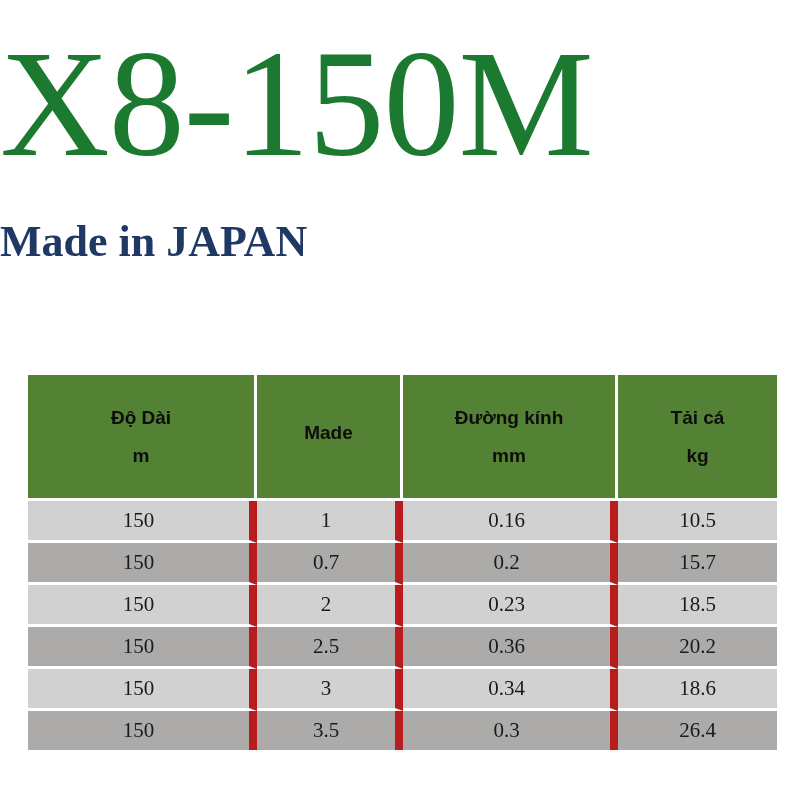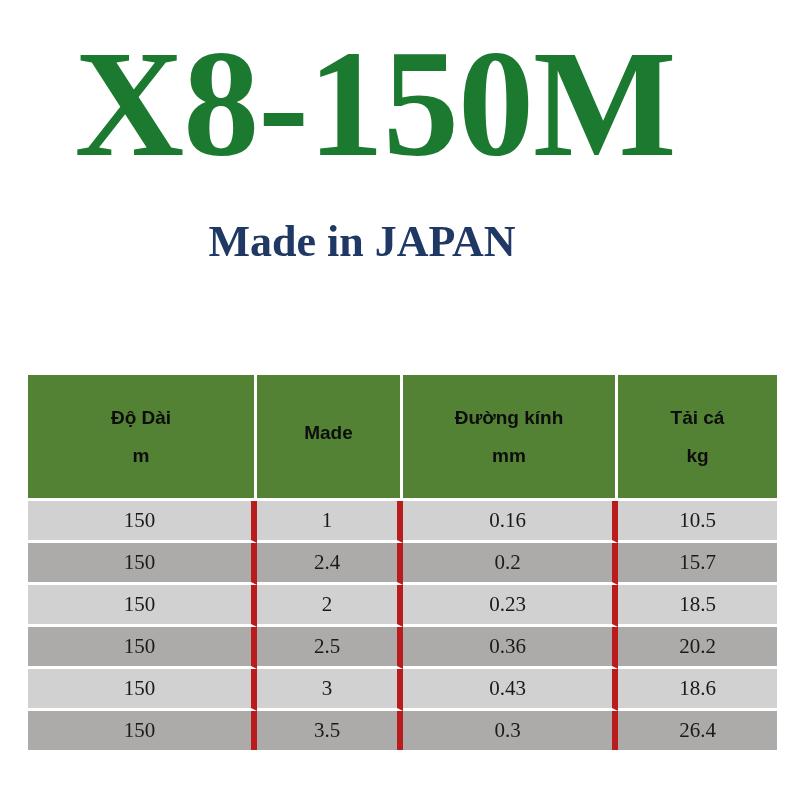--- a/index.html
+++ b/index.html
@@ -28,36 +28,34 @@
     top: 0;
     width: 800px;
     height: 340px;
   }
 
   .product-title {
     position: absolute;
     left: 0;
     top: 28px;
     width: 750px;
-    text-align: center;
     font-family: "Liberation Serif", "DejaVu Serif", serif;
     font-size: 152px;
     line-height: 1;
     letter-spacing: -1px;
     color: #1b7a30;
     white-space: nowrap;
-    font-weight: bold;
   }
 
   .made-in {
     position: absolute;
     left: 0;
     top: 218px;
     width: 752px;
-    text-align: center;
+    text-align: left;
     padding-right: 28px;
     box-sizing: border-box;
     font-family: "Liberation Serif", "DejaVu Serif", serif;
     font-size: 44px;
     line-height: 1.1;
     font-weight: bold;
     color: #1f3864;
     white-space: nowrap;
   }
 
@@ -105,21 +103,21 @@
   }
 
   tbody td {
     font-family: "Liberation Serif", "DejaVu Serif", serif;
     font-size: 21px;
     color: #1a1a1a;
     text-align: center;
     vertical-align: middle;
     height: 39px;
     padding: 0 4px;
-    border-right: 6px solid #b91c1c;
+    border-right: 8px solid #b91c1c;
     border-bottom: 3px solid #ffffff;
   }
   tbody td:last-child { border-right: none; }
   tbody tr:last-child td { border-bottom: none; }
 
   tbody tr.row-light td { background: #d2d1d1; }
   tbody tr.row-dark  td { background: #adaba9; }
 </style>
 </head>
 <body>
@@ -161,40 +159,40 @@
       </thead>
       <tbody>
         <tr class="row-light">
           <td>150</td>
           <td>1</td>
           <td>0.16</td>
           <td>10.5</td>
         </tr>
         <tr class="row-dark">
           <td>150</td>
-          <td>2.4</td>
+          <td>0.7</td>
           <td>0.2</td>
           <td>15.7</td>
         </tr>
         <tr class="row-light">
           <td>150</td>
           <td>2</td>
           <td>0.23</td>
           <td>18.5</td>
         </tr>
         <tr class="row-dark">
           <td>150</td>
           <td>2.5</td>
           <td>0.36</td>
           <td>20.2</td>
         </tr>
         <tr class="row-light">
           <td>150</td>
           <td>3</td>
-          <td>0.43</td>
+          <td>0.34</td>
           <td>18.6</td>
         </tr>
         <tr class="row-dark">
           <td>150</td>
           <td>3.5</td>
           <td>0.3</td>
           <td>26.4</td>
         </tr>
       </tbody>
     </table>

